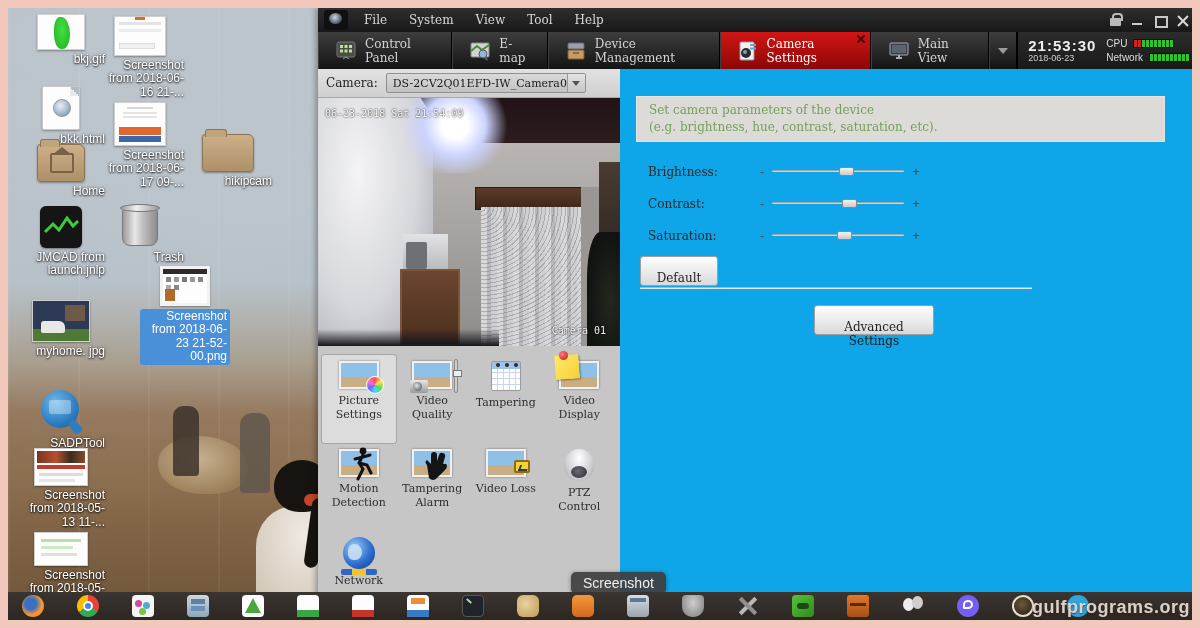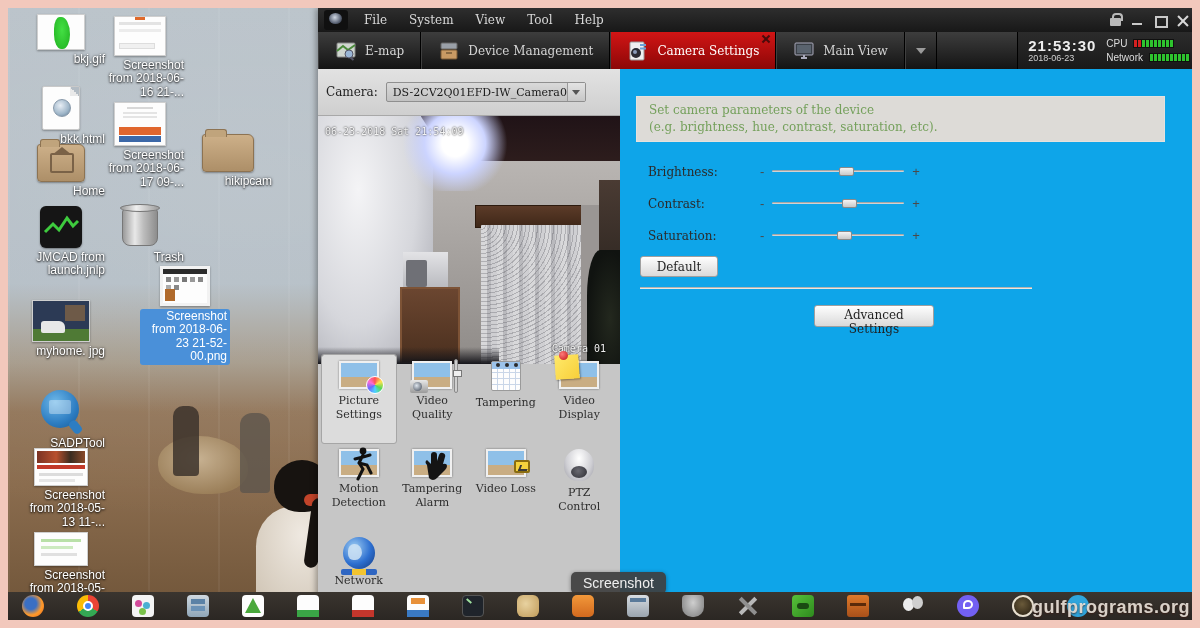--- a/index.html
+++ b/index.html
@@ -63,21 +63,21 @@
   .time { font-size:15px; font-weight:bold; letter-spacing:1px; line-height:1; }
   .date { font-size:9px; color:#cfcfcf; line-height:1; margin-top:1px; }
   .meters { font-size:10px; color:#ddd; display:flex; flex-direction:column; gap:3px; }
   .mrow { display:flex; align-items:center; gap:6px; }
   .bars { display:flex; gap:1px; background:#101010; padding:1px; }
   .seg { width:3px; height:7px; background:#2ec32e; }
   .seg.r { background:#d42020; }
 
   
   #leftpane { position:absolute; left:0; top:61px; width:302px; bottom:0; background:#c6c6c6; }
-  #camerabar { height:47px; background:linear-gradient(180deg,#e2e2e2,#cfcfcf); border-bottom:1px solid #a8a8a8; display:flex; align-items:center; gap:8px; padding:0 8px; font-family:"DejaVu Serif", serif; }
+  #camerabar { height:29px; background:linear-gradient(180deg,#e2e2e2,#cfcfcf); border-bottom:1px solid #a8a8a8; display:flex; align-items:center; gap:8px; padding:0 8px; font-family:"DejaVu Serif", serif; }
   #camerabar .lbl { font-size:12px; color:#222; }
   .dropdown { flex:1; max-width:200px; height:20px; background:linear-gradient(180deg,#d9d9d9,#c2c2c2); border:1px solid #8f8f8f; border-radius:2px; display:flex; align-items:center; font-size:11px; color:#1a1a1a; padding-left:6px; position:relative; cursor:pointer; }
   .dropdown .arrowbox { position:absolute; right:0; top:0; bottom:0; width:18px; border-left:1px solid #9a9a9a; display:flex; align-items:center; justify-content:center; background:linear-gradient(180deg,#e3e3e3,#c7c7c7); }
   .dropdown .arrowbox i { width:0; height:0; border-left:4px solid transparent; border-right:4px solid transparent; border-top:5px solid #555; }
 
   
   #video { position:relative; height:248px; background:#23232a; overflow:hidden; }
   .v-wall-left { position:absolute; left:0; top:0; width:38%; height:100%; background:radial-gradient(ellipse at 35% 30%, #f4f4f6, #d6d7dc 55%, #a8a9b1 95%); }
   .v-glow { position:absolute; left:27%; top:-8%; width:110px; height:95px; background:radial-gradient(circle, #ffffff 18%, #ccd4ff 42%, rgba(60,60,90,0) 72%); }
   .v-ceiling { position:absolute; left:34%; top:0; width:66%; height:34%; background:linear-gradient(180deg,#201317,#33211f 80%); clip-path:polygon(0 0,100% 0,100% 100%,14% 52%); }
@@ -128,21 +128,21 @@
   #rightpane { position:absolute; left:302px; top:61px; right:0; bottom:0; background:#0ea5e9; font-family:"DejaVu Serif", serif; }
   .infobox { position:absolute; left:16px; top:27px; right:35px; height:46px; background:#dddbd7; border:1px solid #e4e2de; padding:5px 12px; }
   .infobox div { font-size:12px; color:#74a05b; line-height:17px; }
   .srow { position:absolute; left:28px; display:flex; align-items:center; }
   .srow .slabel { width:112px; font-size:12px; color:#2b2b2b; }
   .sliderwrap { display:flex; align-items:center; gap:8px; }
   .sign { font-size:13px; color:#4a4a4a; font-family:"Liberation Sans", sans-serif; }
   .track { position:relative; width:132px; height:9px; }
   .track:before { content:""; position:absolute; left:0; right:0; top:3px; height:2px; background:linear-gradient(180deg,#8f8f8f,#e8e8e8); border-radius:1px; }
   .handle { position:absolute; top:0; width:15px; height:9px; margin-left:-7px; background:linear-gradient(180deg,#f4f4f4,#c9c9c9); border:1px solid #8a8a8a; border-radius:2px; }
-  .btn { background:linear-gradient(180deg,#fefefe,#d9d9d9); border:1px solid #9f9f9f; border-radius:3px; font-size:12px; font-family:"DejaVu Serif", serif; color:#1f1f1f; padding:2px 14px; cursor:pointer; box-shadow:0 1px 1px rgba(255,255,255,.7) inset; }
+  .btn { background:linear-gradient(180deg,#fefefe,#d9d9d9); border:1px solid #9f9f9f; border-radius:3px; font-size:12px; font-family:"DejaVu Serif", serif; color:#1f1f1f; padding:14px 14px; cursor:pointer; box-shadow:0 1px 1px rgba(255,255,255,.7) inset; }
   #defaultbtn { position:absolute; left:20px; top:187px; width:78px; height:21px; }
   .divider { position:absolute; left:20px; top:218px; width:392px; height:1px; background:#b5b3af; box-shadow:0 1px 0 #e9e7e3; }
   #advbtn { position:absolute; left:194px; top:236px; width:120px; height:22px; }
 
   
   #tooltip { position:absolute; left:563px; top:564px; background:rgba(62,62,62,.92); color:#efefef; font-size:14px; padding:3px 12px; border-radius:5px; box-shadow:0 1px 4px rgba(0,0,0,.4); }
 
   
   #taskbar { position:absolute; left:0; bottom:0; width:100%; height:28px; background:linear-gradient(180deg,#3a352f,#2b2723); display:flex; align-items:center; gap:33px; padding:0 14px; }
   .tbi { width:22px; height:22px; border-radius:4px; flex:0 0 auto; cursor:pointer; }
@@ -292,20 +292,35 @@
         <div class="wtitle">iVMS-4200</div>
         <div class="wctrls">
           <div class="lock"></div>
           <div class="wbtn min"></div>
           <div class="wbtn max"></div>
           <div class="wbtn close"></div>
         </div>
       </div>
 
       <div id="toolbar">
+        <div class="tab">
+          <svg class="tabicon" viewBox="0 0 22 20">
+              <rect x="2" y="1" width="18" height="15" rx="2" fill="#4a4f46" stroke="#777"></rect>
+              <g fill="#b8e0a0">
+                <rect x="5" y="4" width="3" height="3"></rect>
+                <rect x="9.5" y="4" width="3" height="3"></rect>
+                <rect x="14" y="4" width="3" height="3"></rect>
+                <rect x="5" y="8.5" width="3" height="3"></rect>
+                <rect x="9.5" y="8.5" width="3" height="3"></rect>
+                <rect x="14" y="8.5" width="3" height="3"></rect>
+              </g>
+              <path d="M8 18 L11 16 L14 18" fill="none" stroke="#999"></path>
+            </svg>
+          <span>Control Panel</span>
+        </div>
         <div class="tab">
           <svg class="tabicon" viewBox="0 0 22 20">
               <rect x="2" y="2" width="18" height="14" rx="1" fill="#cfd6cf" stroke="#888"></rect>
               <path d="M2 10 L8 5 L13 9 L20 4" fill="none" stroke="#4a8a3a" stroke-width="2"></path>
               <circle cx="14" cy="13" r="4" fill="#9ab6d6" stroke="#556"></circle>
               <rect x="16.5" y="15.5" width="4" height="2" transform="rotate(40 16 15)" fill="#556"></rect>
             </svg>
           <span>E-map</span>
         </div>
         <div class="tab">

